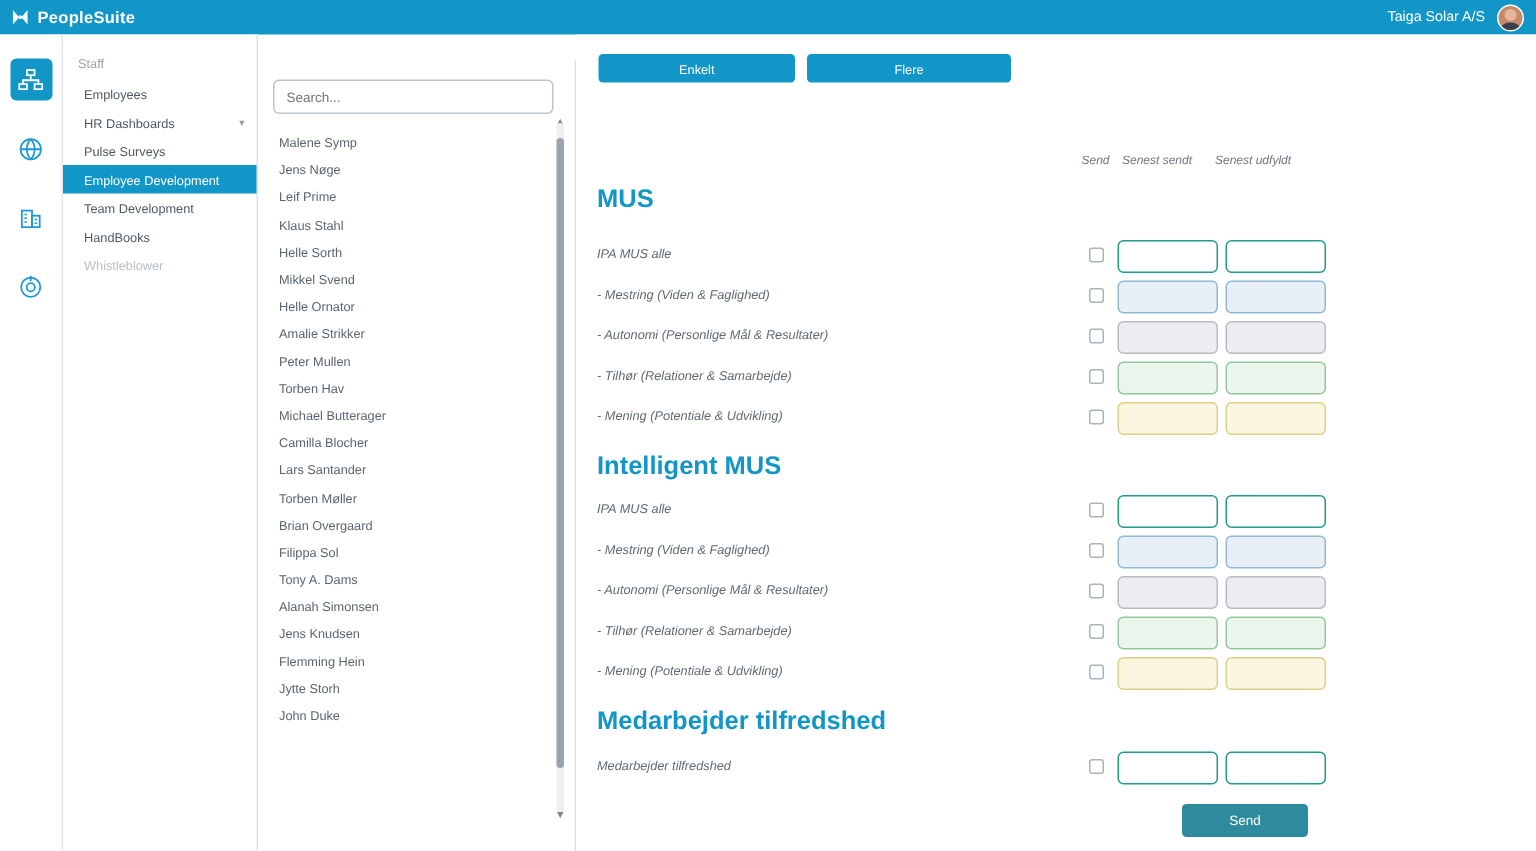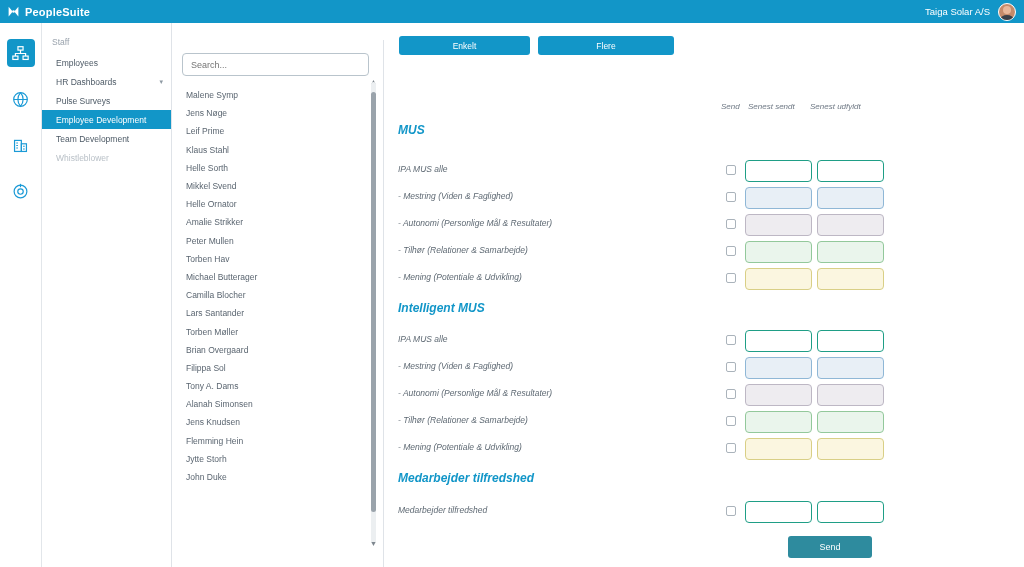--- a/index.html
+++ b/index.html
@@ -160,22 +160,21 @@
   .col-heads {
     position: absolute; top: 79px; left: 0; width: 640px;
     font-size: 8px; color: #6e7884; font-style: italic;
   }
   .col-heads span { position: absolute; }
   .ch-send { left: 337px; }
   .ch-last-sent { left: 364px; }
   .ch-last-done { left: 426px; }
 
   .section-title {
-    font-size: 12px; font-weight: bold; color: #1296c8;
-    font-style: italic;
+    font-size: 17px; font-weight: bold; color: #1296c8;
     position: absolute; left: 14px;
   }
   .row {
     position: absolute; left: 0; width: 640px; height: 22px;
   }
   .row-label {
     position: absolute; left: 14px; top: 4px;
     font-size: 8.5px; color: #5f6a74; font-style: italic;
   }
   .row-check {
@@ -270,20 +269,23 @@
   </div>
   <div class="nav-item">
     <span>Pulse Surveys</span>
   </div>
   <div class="nav-item active">
     <span>Employee Development</span>
   </div>
   <div class="nav-item">
     <span>Team Development</span>
   </div>
+  <div class="nav-item">
+    <span>HandBooks</span>
+  </div>
   <div class="nav-item dim">
     <span>Whistleblower</span>
   </div>
 </div>
 
 <div class="list-panel">
   <div class="search-wrap">
     <input class="search-input" type="text" placeholder="Search..." style="">
   </div>
   <div class="emp-arrow up">▲</div>

